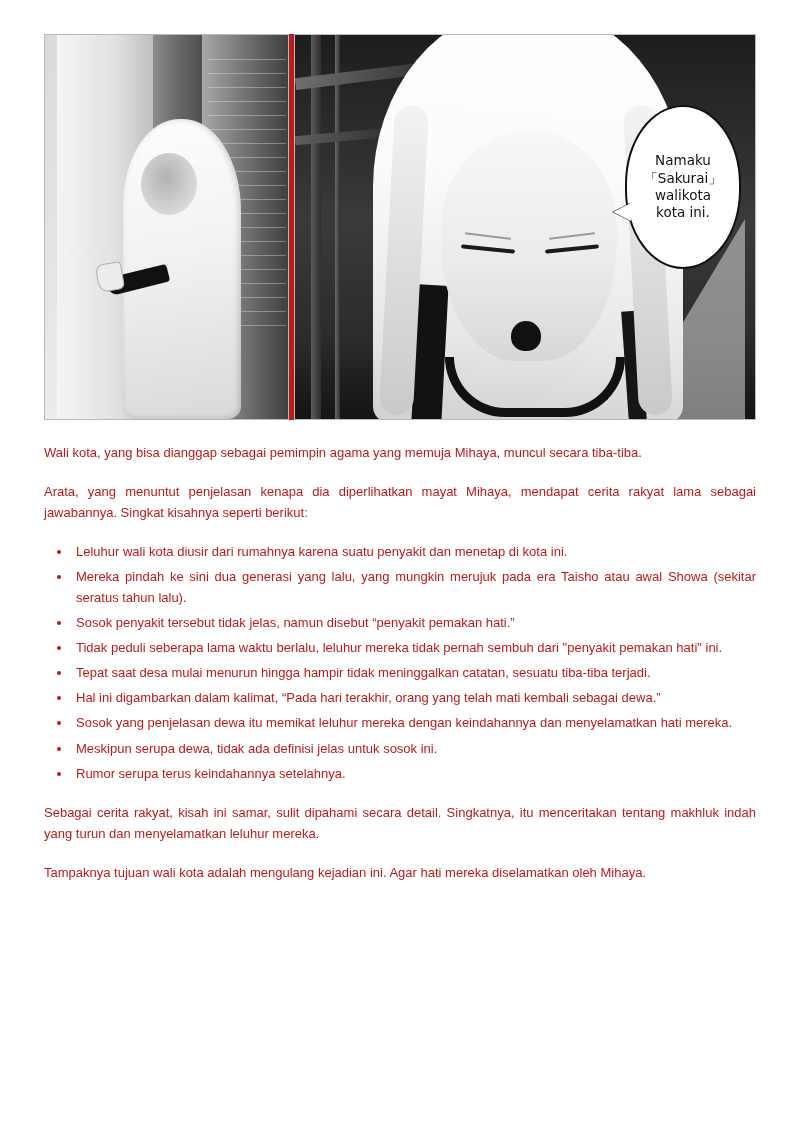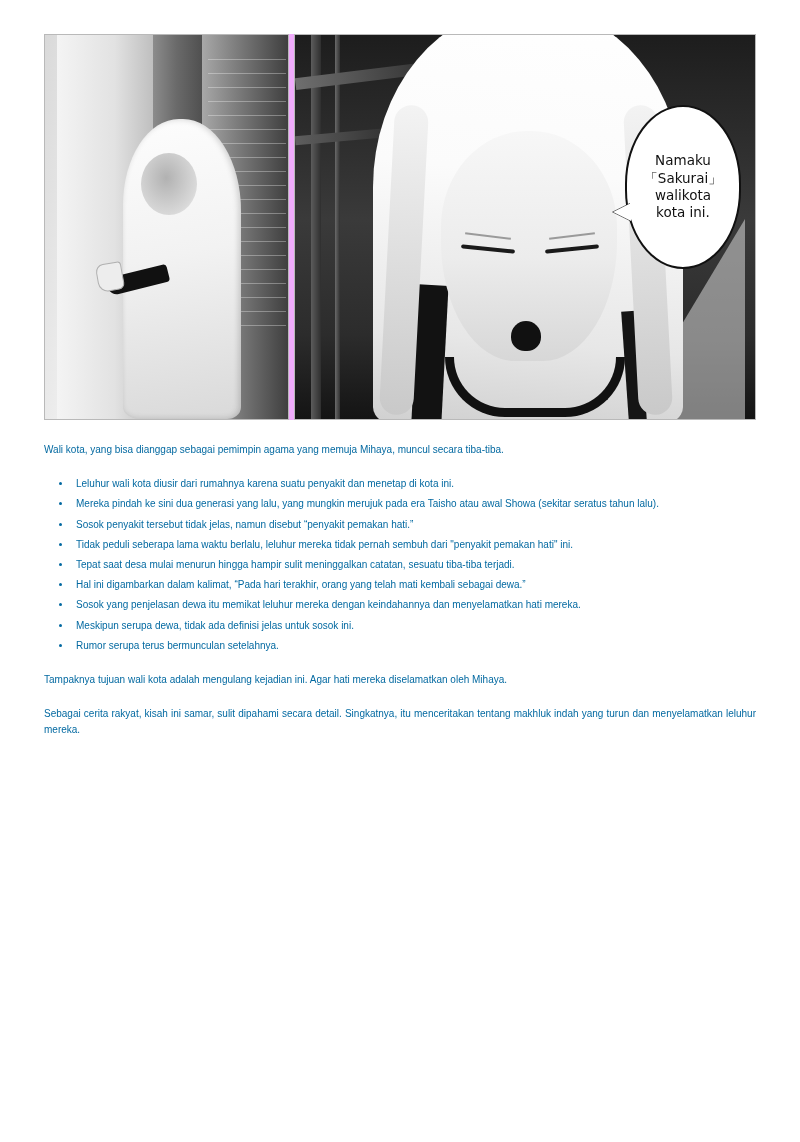--- a/index.html
+++ b/index.html
@@ -21,21 +21,21 @@
     padding: 34px 44px 0 44px;
     position: relative;
   }
 
   
   .panel-strip {
     width: 712px;
     height: 386px;
     display: flex;
     gap: 5px;
-    background: #f0abfc;
+    background: #b91c1c;
     position: relative;
   }
   .panel {
     position: relative;
     overflow: hidden;
     border: 1px solid #b9b9b9;
     box-sizing: border-box;
   }
   .panel-left {
     width: 245px;
@@ -277,23 +277,23 @@
     border-top: 9px solid transparent;
     border-bottom: 9px solid transparent;
     border-right: 18px solid #ffffff;
     filter: drop-shadow(-1px 0 0 #111);
   }
 
   
   .body-text {
     width: 712px;
     padding-top: 22px;
-    font-size: 10px;
+    font-size: 13px;
     line-height: 1.62;
-    color: #0369a1;
+    color: #b91c1c;
   }
   .body-text p {
     margin: 0 0 18px 0;
     text-align: justify;
   }
   ul.bullets {
     margin: 0 0 18px 0;
     padding-left: 28px;
   }
   ul.bullets li {
@@ -367,30 +367,31 @@
 「Sakurai」
 walikota
 kota ini.</div>
       </div>
     </div>
 
   </div>
 
   <div class="body-text">
     <p>Wali kota, yang bisa dianggap sebagai pemimpin agama yang memuja Mihaya, muncul secara tiba-tiba.</p>
+    <p>Arata, yang menuntut penjelasan kenapa dia diperlihatkan mayat Mihaya, mendapat cerita rakyat lama sebagai jawabannya. Singkat kisahnya seperti berikut:</p>
 
     <ul class="bullets">
       <li>Leluhur wali kota diusir dari rumahnya karena suatu penyakit dan menetap di kota ini.</li>
       <li>Mereka pindah ke sini dua generasi yang lalu, yang mungkin merujuk pada era Taisho atau awal Showa (sekitar seratus tahun lalu).</li>
       <li>Sosok penyakit tersebut tidak jelas, namun disebut “penyakit pemakan hati.”</li>
       <li>Tidak peduli seberapa lama waktu berlalu, leluhur mereka tidak pernah sembuh dari "penyakit pemakan hati" ini.</li>
-      <li>Tepat saat desa mulai menurun hingga hampir sulit meninggalkan catatan, sesuatu tiba-tiba terjadi.</li>
+      <li>Tepat saat desa mulai menurun hingga hampir tidak meninggalkan catatan, sesuatu tiba-tiba terjadi.</li>
       <li>Hal ini digambarkan dalam kalimat, “Pada hari terakhir, orang yang telah mati kembali sebagai dewa.”</li>
       <li>Sosok yang penjelasan dewa itu memikat leluhur mereka dengan keindahannya dan menyelamatkan hati mereka.</li>
       <li>Meskipun serupa dewa, tidak ada definisi jelas untuk sosok ini.</li>
-      <li>Rumor serupa terus bermunculan setelahnya.</li>
+      <li>Rumor serupa terus keindahannya setelahnya.</li>
     </ul>
 
+    <p>Sebagai cerita rakyat, kisah ini samar, sulit dipahami secara detail. Singkatnya, itu menceritakan tentang makhluk indah yang turun dan menyelamatkan leluhur mereka.</p>
     <p>Tampaknya tujuan wali kota adalah mengulang kejadian ini. Agar hati mereka diselamatkan oleh Mihaya.</p>
-    <p>Sebagai cerita rakyat, kisah ini samar, sulit dipahami secara detail. Singkatnya, itu menceritakan tentang makhluk indah yang turun dan menyelamatkan leluhur mereka.</p>
   </div>
 
 </div>
 
 </body></html>

